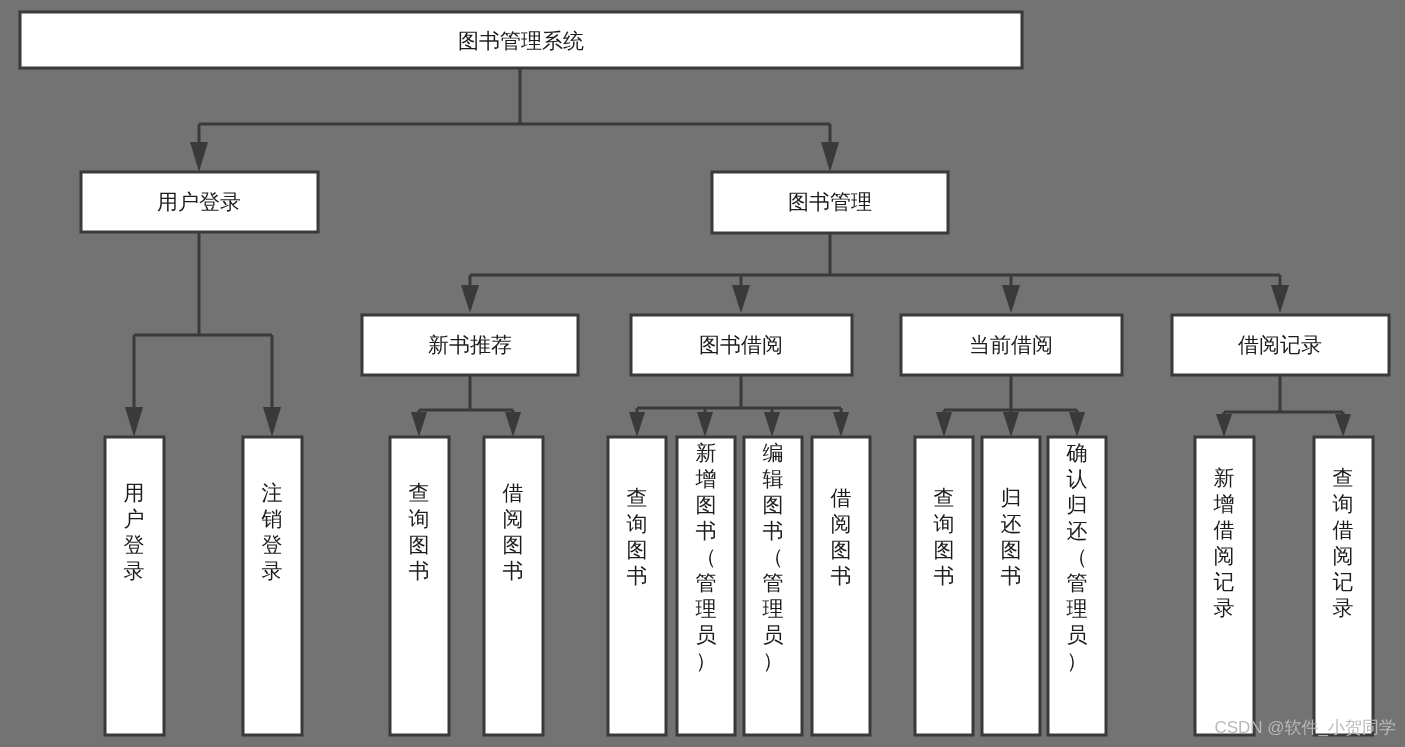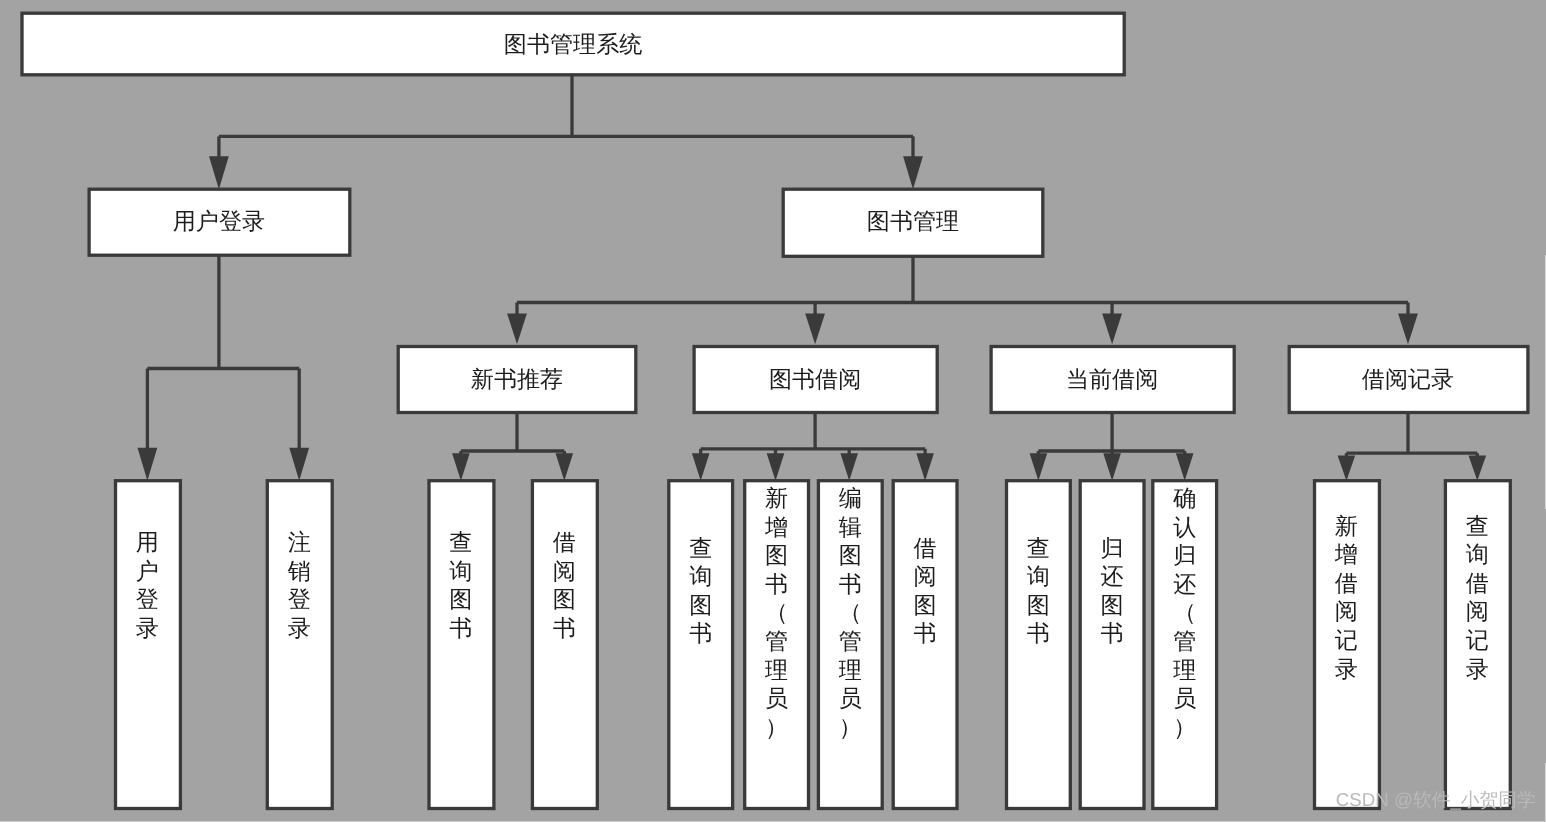--- a/index.html
+++ b/index.html
@@ -11,21 +11,21 @@
   body {
     width: 1405px;
     height: 747px;
     font-family: "Liberation Sans", "DejaVu Sans", sans-serif;
     overflow: hidden;
   }
   #diagram-root {
     position: relative;
     width: 1405px;
     height: 747px;
-    background: #a3a3a3;
+    background: #737373;
     text-align: center;
   }
   svg#flowchart {
     display: block;
     width: 1405px;
     height: 747px;
   }
   .node-rect {
     fill: #ffffff;
     stroke: #3a3a3a;

